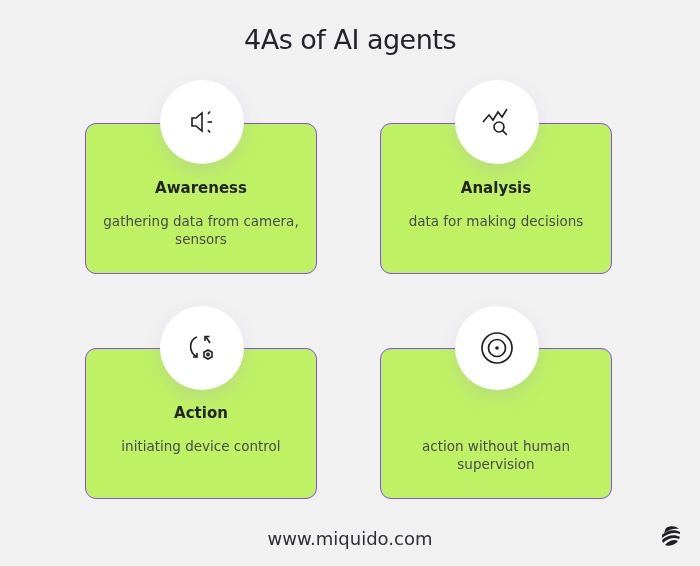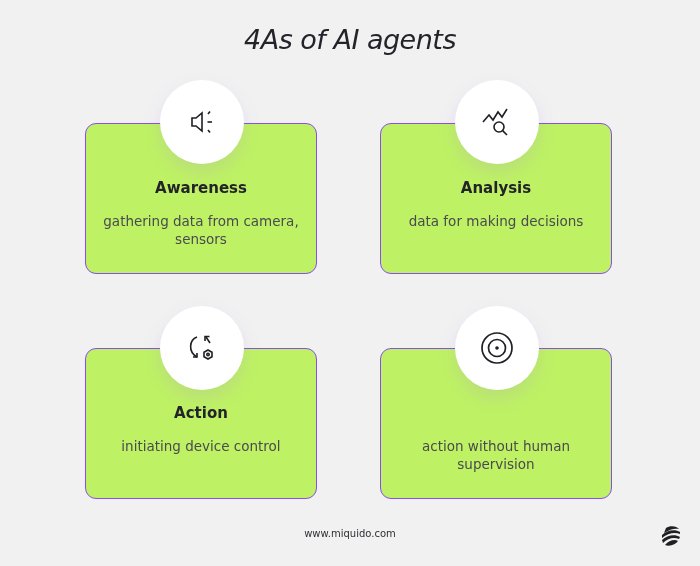--- a/index.html
+++ b/index.html
@@ -18,21 +18,20 @@
     .title {
       position: absolute;
       left: 0;
       top: 24px;
       width: 700px;
       text-align: center;
       font-size: 27px;
       font-weight: 500;
       letter-spacing: -0.5px;
       color: #23232a;
-      font-style: italic;
     }
     .card {
       position: absolute;
       width: 232px;
       height: 151px;
       background: #bef264;
       border: 1.5px solid #8b4cf0;
       border-radius: 11px;
       box-sizing: border-box;
     }
@@ -72,21 +71,21 @@
     .icon-circle svg {
       width: 36px;
       height: 36px;
     }
     .footer-url {
       position: absolute;
       left: 0;
       width: 700px;
       top: 528px;
       text-align: center;
-      font-size: 10px;
+      font-size: 18px;
       color: #2f2f35;
     }
     .logo {
       position: absolute;
       left: 659px;
       top: 524px;
       width: 24px;
       height: 24px;
     }
   </style>

